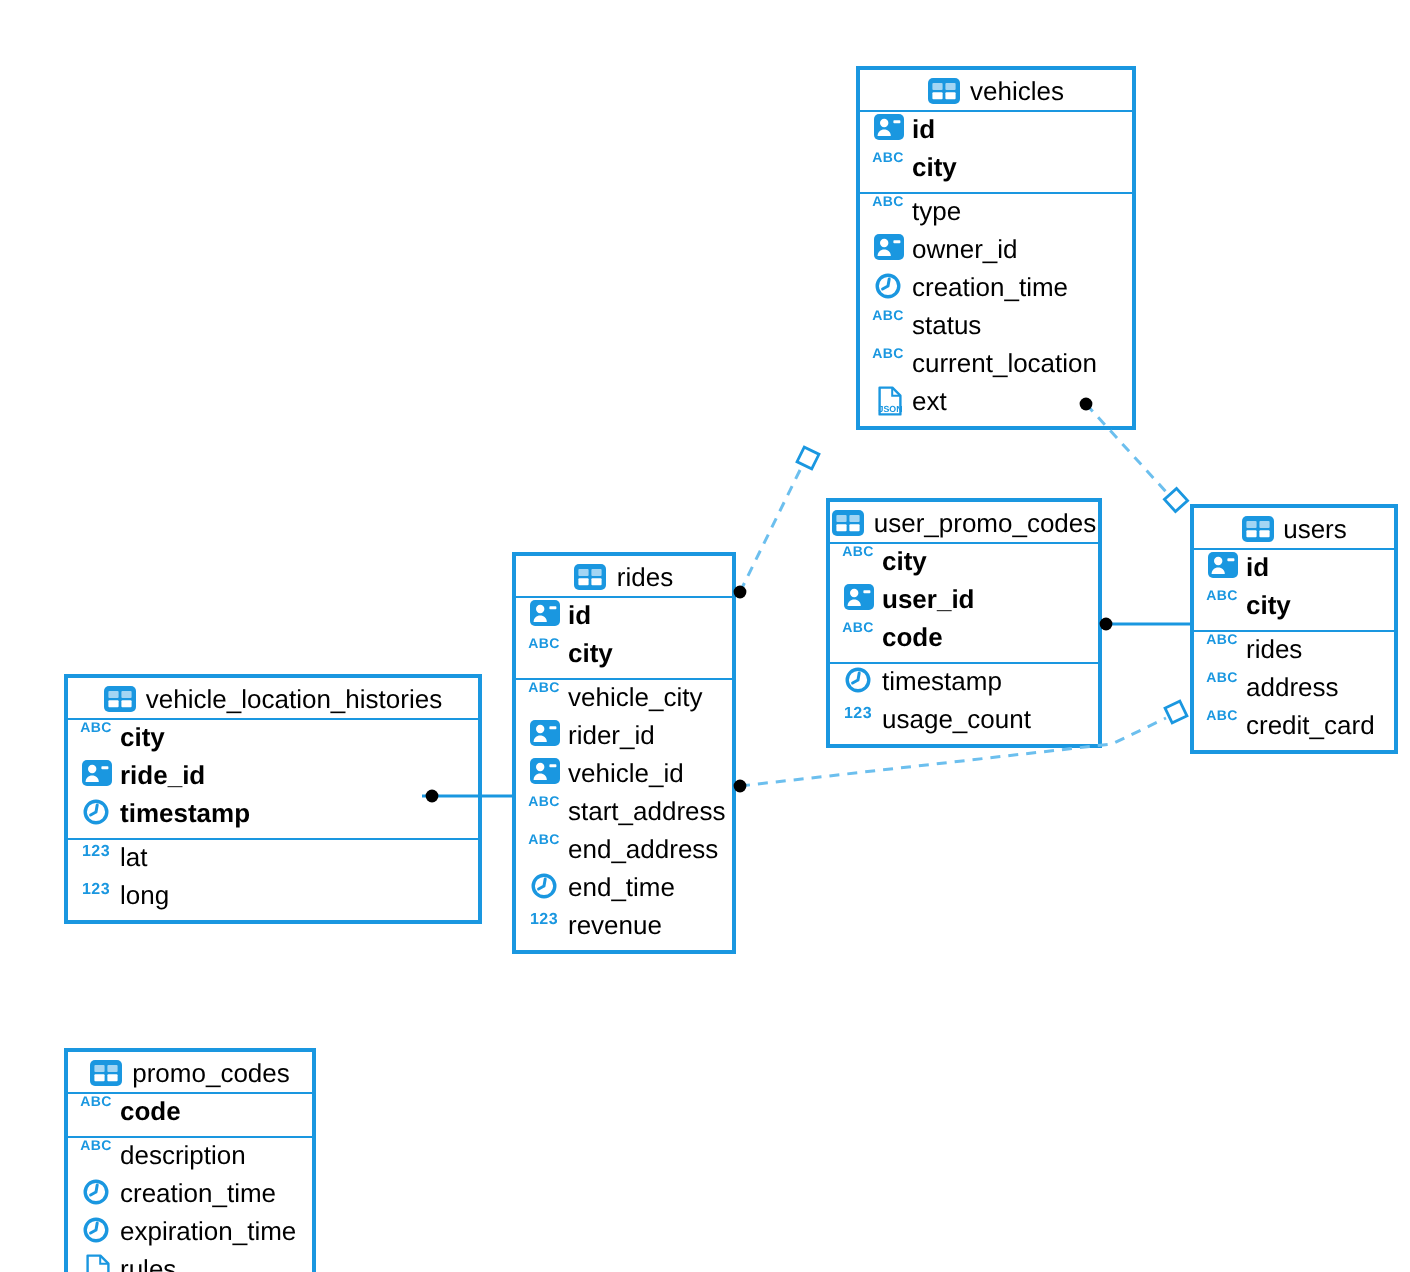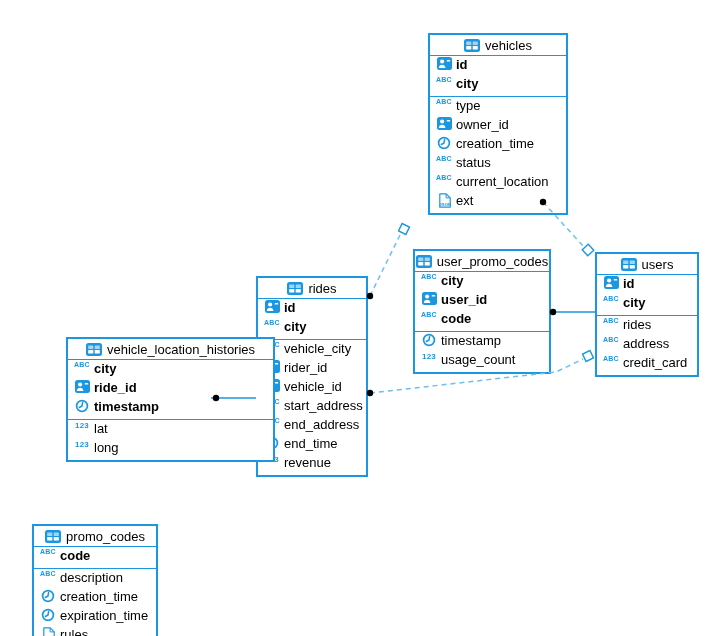--- a/index.html
+++ b/index.html
@@ -308,21 +308,21 @@
             <span class="col-name">end_time</span>
           </div>
           <div class="erd-row">
             <span class="type-icon">
               <span class="i123">123</span>
             </span>
             <span class="col-name">revenue</span>
           </div>
         </div>
       </div>
-      <div class="erd-table" style="left: 32px; top: 337px; width: 209px; margin-left: 34px;">
+      <div class="erd-table" style="left: 32px; top: 337px; width: 209px;">
         <div class="erd-header">
           <span class="type-icon" style="flex-basis:16px;width:16px">
             <svg width="16" height="13" viewBox="0 0 16 13">
               <rect width="16" height="13" rx="2.5" fill="#1a97e0"></rect>
               <rect x="2.2" y="2.5" width="5.1" height="3.5" rx="0.5" fill="#fff" opacity="0.6"></rect>
               <rect x="8.7" y="2.5" width="5.1" height="3.5" rx="0.5" fill="#fff" opacity="0.6"></rect>
               <rect x="2.2" y="7.1" width="5.1" height="3.5" rx="0.5" fill="#fff"></rect>
               <rect x="8.7" y="7.1" width="5.1" height="3.5" rx="0.5" fill="#fff"></rect>
             </svg>
           </span>

